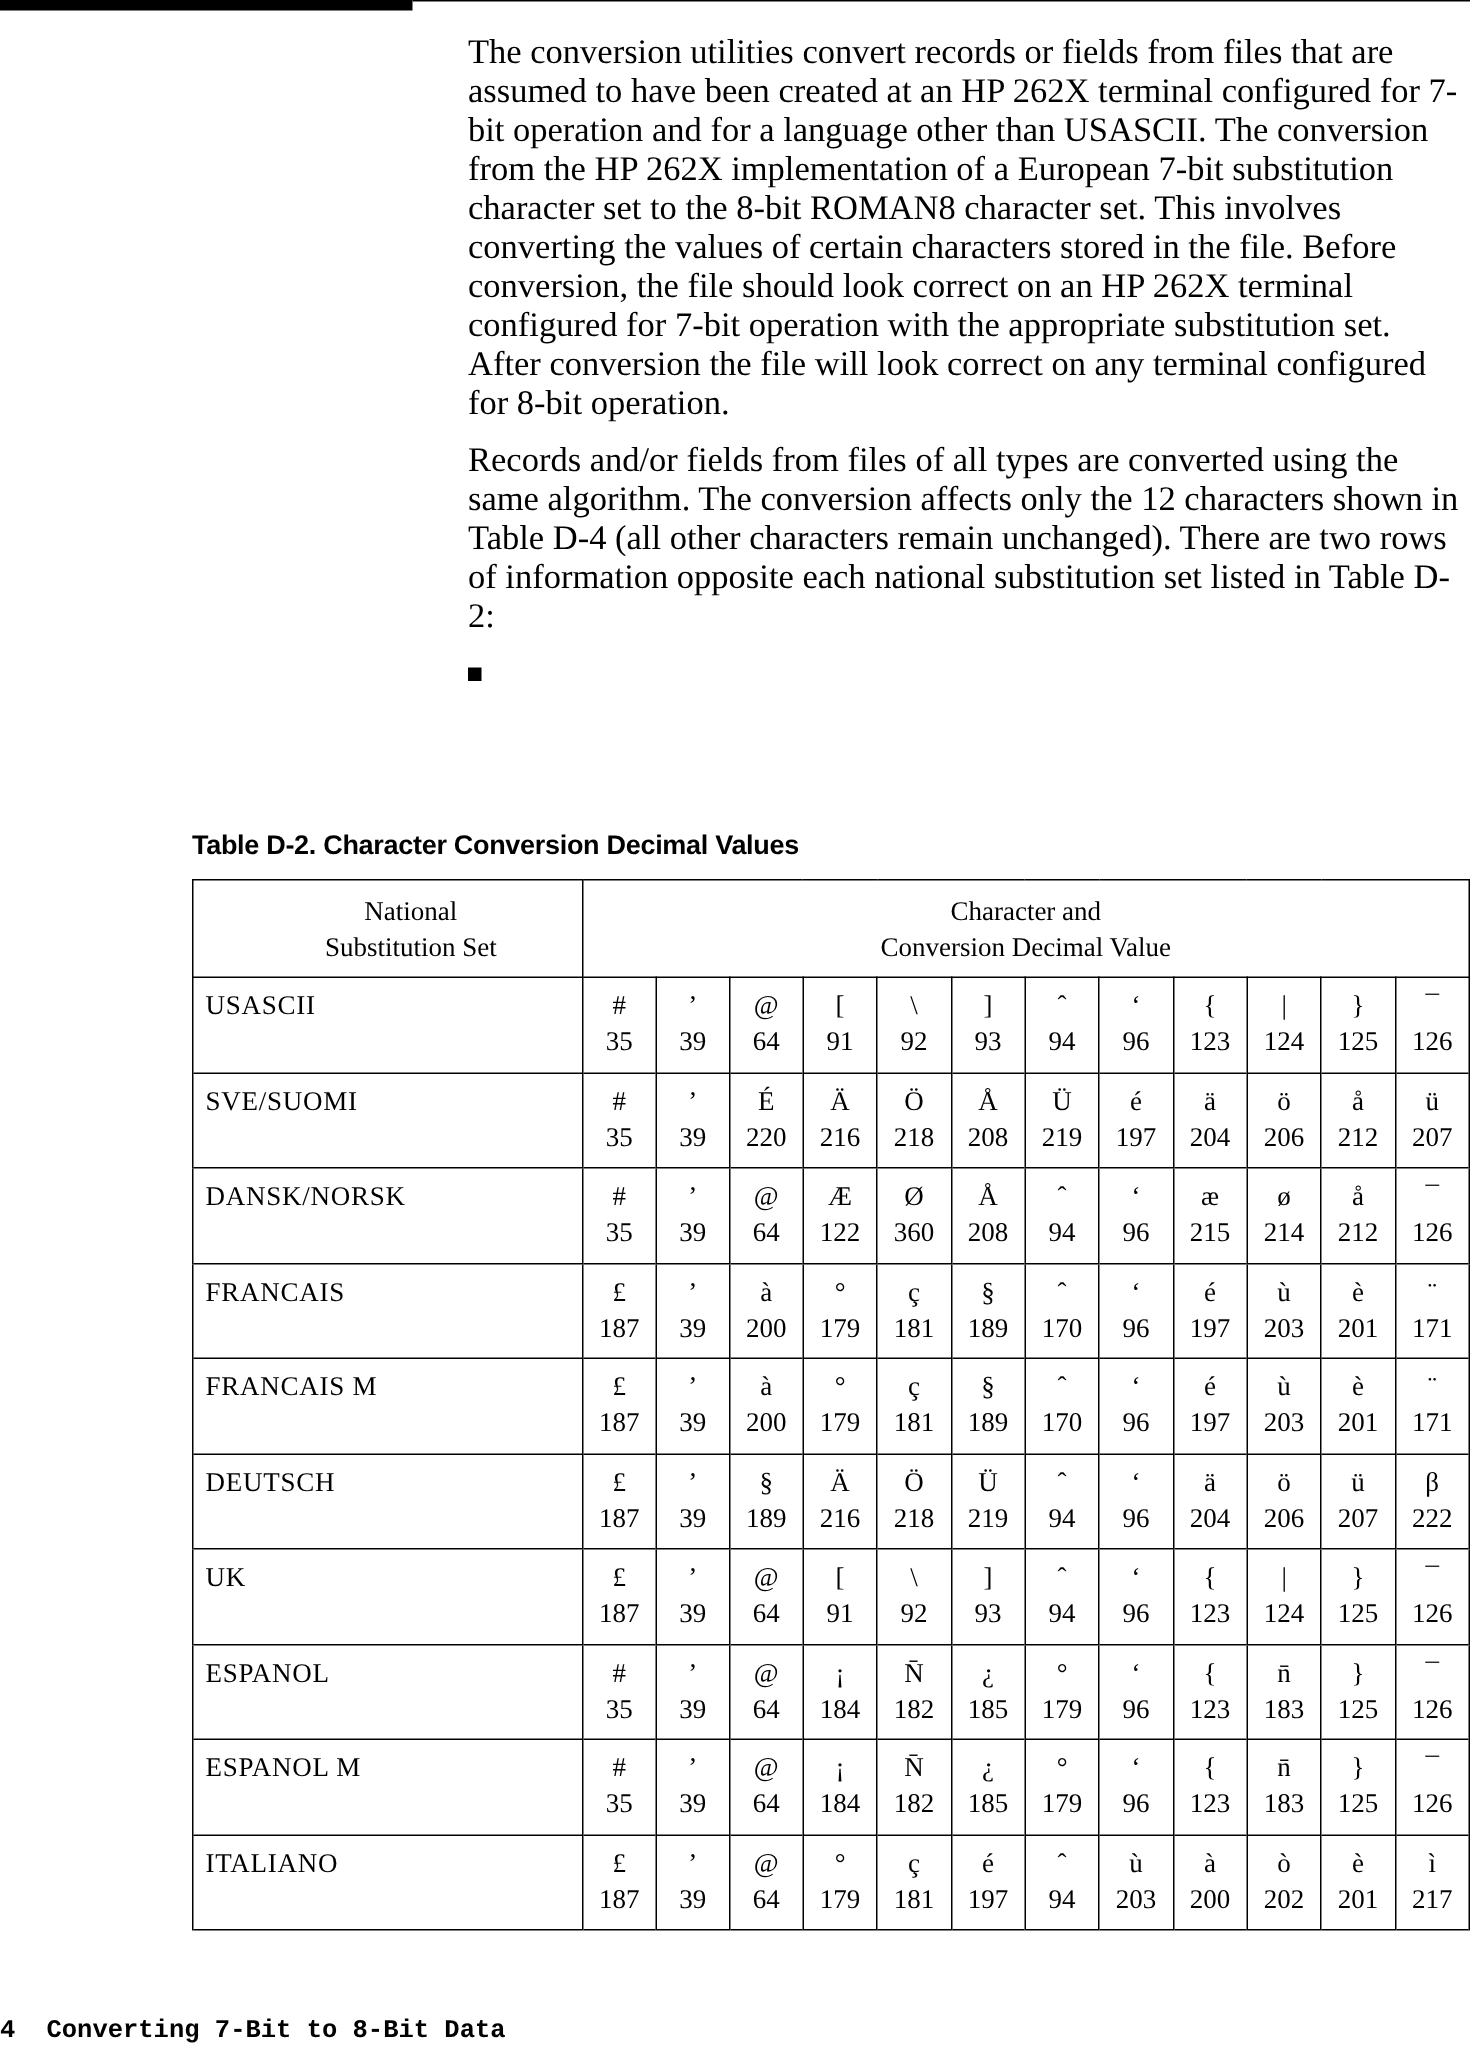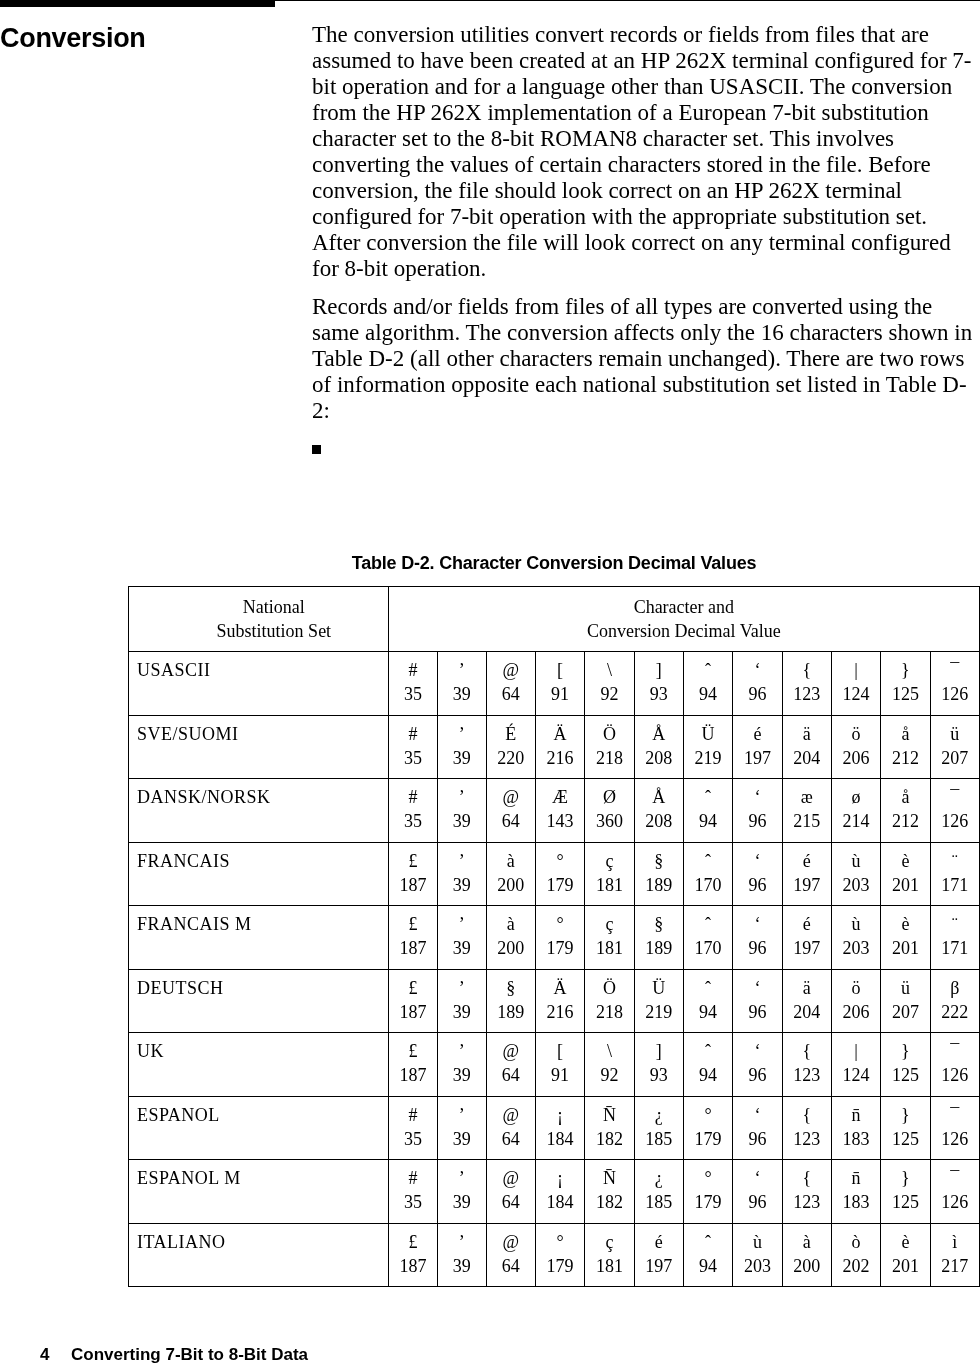--- a/index.html
+++ b/index.html
@@ -5,46 +5,45 @@
     html, body { margin: 0; padding: 0; background: #ffffff; }
     body { width: 980px; height: 1366px; position: relative; overflow: hidden; color: #000; }
     .rule-thick { position: absolute; left: 0; top: 0; width: 275px; height: 7px; background: #000; }
     .rule-thin { position: absolute; left: 275px; top: 0; width: 705px; height: 1px; background: #000; }
     .section-title { position: absolute; left: 0; top: 22px; width: 260px; font-family: "Liberation Sans", sans-serif; font-weight: bold; font-size: 27px; line-height: 32px; letter-spacing: -0.3px; }
     .body-text { position: absolute; left: 312px; top: 22px; width: 664px; font-family: "Liberation Serif", serif; font-size: 23px; line-height: 26px; }
     .body-text p { margin: 0 0 12px 0; }
     .bullets { list-style: none; margin: 0; padding: 0; }
     .bullets li { position: relative; padding-left: 21px; margin-bottom: 12px; }
     .bullets li .sq { position: absolute; left: 0; top: 9px; width: 9px; height: 9px; background: #000; }
-    .table-caption { position: absolute; left: 128px; top: 553px; width: 852px; text-align: center; font-family: "Liberation Sans", sans-serif; font-weight: bold; font-size: 18px; letter-spacing: -0.2px; }
+    .table-caption { position: absolute; left: 128px; top: 553px; width: 852px; text-align: left; font-family: "Liberation Sans", sans-serif; font-weight: bold; font-size: 18px; letter-spacing: -0.2px; }
     table.conv { position: absolute; left: 128px; top: 586px; width: 852px; border-collapse: collapse; font-family: "Liberation Serif", serif; font-size: 18px; }
     table.conv th, table.conv td { border-left: 1.5px solid #000; border-right: 1.5px solid #000; }
     table.conv thead th { font-weight: normal; height: 62px; border-top: 1.5px solid #000; border-bottom: 1.5px solid #000; line-height: 24px; text-align: center; }
     table.conv tbody tr { height: 63.5px; border-bottom: 1.5px solid #000; margin-left: 32px; }
     td.set-name { text-align: left; vertical-align: top; padding: 8px 0 0 8px; width: 237px; letter-spacing: 0.5px; }
     td.cell { text-align: center; vertical-align: top; padding: 6px 0 0 0; width: 50.4px; }
     td.cell.first { border-left: 1.5px solid #000; }
     .glyph { display: block; height: 24px; line-height: 24px; }
     .dec { display: block; line-height: 24px; }
-    .footer { position: absolute; left: 0; top: 1345px; font-family: Liberation Sans, sans-serif; font-weight: bold; font-size: 17px; margin-left: 40px; }
+    .footer { position: absolute; left: 0; top: 1345px; font-family: Liberation Mono, monospace; font-weight: bold; font-size: 17px; }
     .footer .pg { display: inline-block; width: 31px; }
   </style>
 </head>
 <body>
 
 <div class="rule-thick"></div>
 <div class="rule-thin"></div>
 
 <div class="section-title">
-  <div>Conversion</div>
 </div>
 
 <div class="body-text">
   <p>The conversion utilities convert records or fields from files that are assumed to have been created at an HP 262X terminal configured for 7-bit operation and for a language other than USASCII. The conversion from the HP 262X implementation of a European 7-bit substitution character set to the 8-bit ROMAN8 character set. This involves converting the values of certain characters stored in the file.  Before conversion, the file should look correct on an HP 262X terminal configured for 7-bit operation with the appropriate substitution set.  After conversion the file will look correct on any terminal configured for 8-bit operation.</p>
-  <p>Records and/or fields from files of all types are converted using the same algorithm.  The conversion affects only the 16 characters shown in Table D-2 (all other characters remain unchanged).  There are two rows of information opposite each national substitution set listed in Table D-2:</p>
+  <p>Records and/or fields from files of all types are converted using the same algorithm.  The conversion affects only the 12 characters shown in Table D-4 (all other characters remain unchanged).  There are two rows of information opposite each national substitution set listed in Table D-2:</p>
   <ul class="bullets">
     <li><span class="sq"></span></li>
   </ul>
 </div>
 
 <div class="table-caption">Table D-2. Character Conversion Decimal Values</div>
 
 <table class="conv">
   <thead>
     <tr>
@@ -170,21 +169,21 @@
         <td class="cell">
           <span class="glyph">’</span>
           <span class="dec">39</span>
         </td>
         <td class="cell">
           <span class="glyph">@</span>
           <span class="dec">64</span>
         </td>
         <td class="cell">
           <span class="glyph">Æ</span>
-          <span class="dec">143</span>
+          <span class="dec">122</span>
         </td>
         <td class="cell">
           <span class="glyph">Ø</span>
           <span class="dec">360</span>
         </td>
         <td class="cell">
           <span class="glyph">Å</span>
           <span class="dec">208</span>
         </td>
         <td class="cell">

